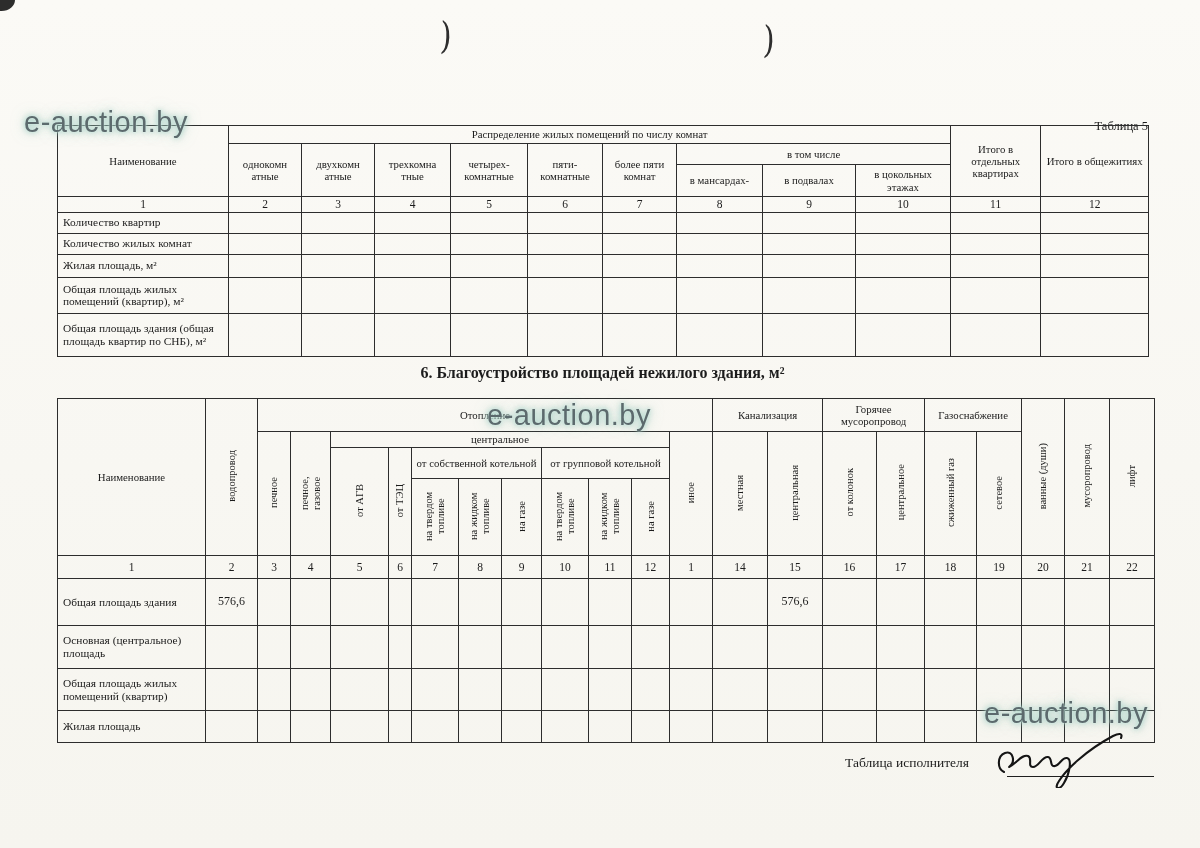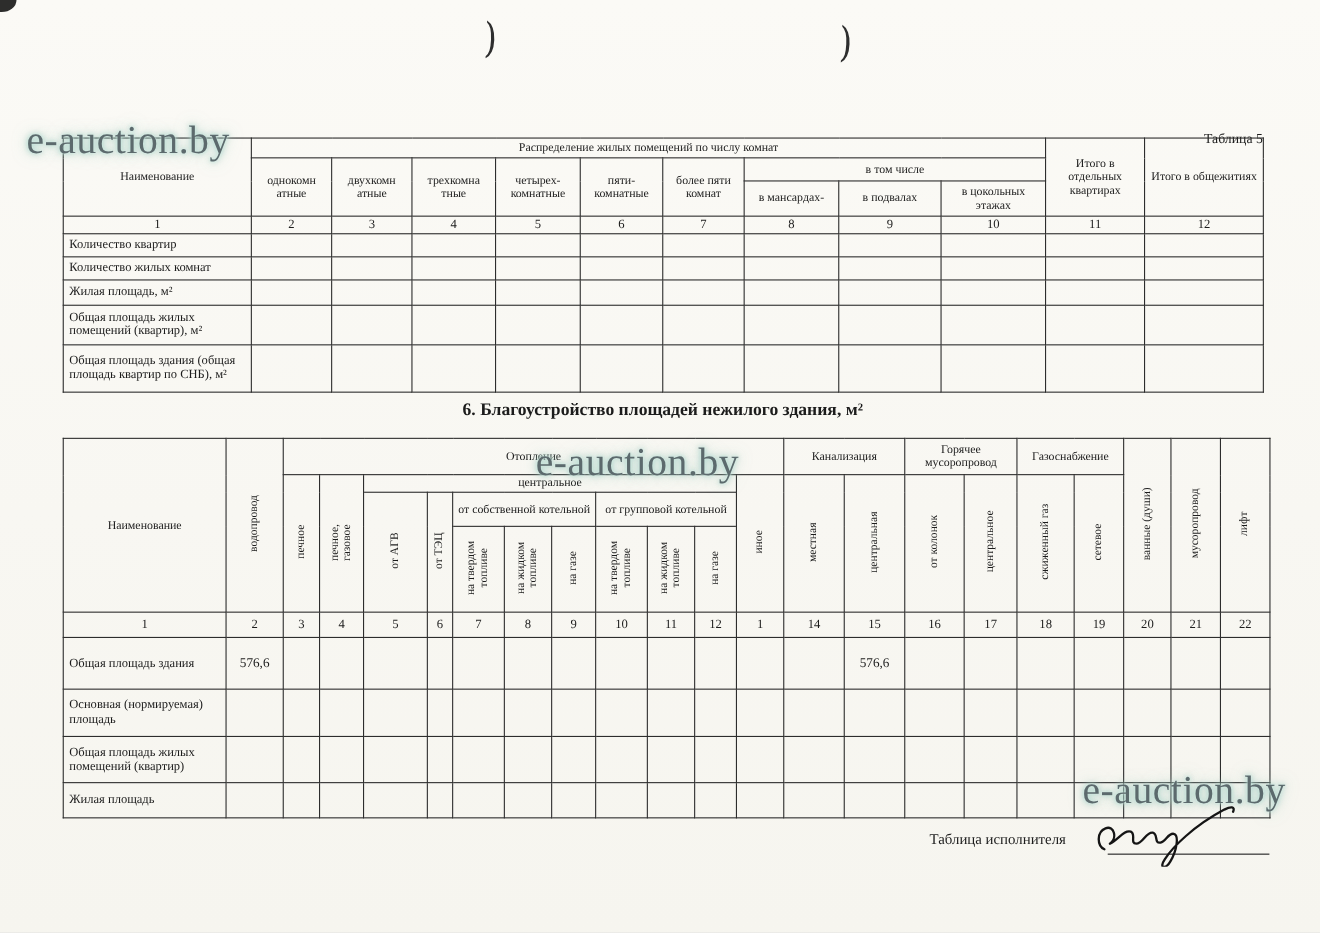--- a/index.html
+++ b/index.html
@@ -3,21 +3,21 @@
 <meta charset="utf-8">
 <style>
   html,body{margin:0;padding:0;background:#dcdcdc;}
   .page{position:relative;width:1200px;height:848px;overflow:hidden;
         background:linear-gradient(180deg,#fbfaf6 0%,#f8f7f2 55%,#f6f5ef 100%);
         font-family:"Liberation Serif", serif;color:#1c1c1c;}
   .corner-mark{position:absolute;left:0;top:0;width:15px;height:11px;background:#161616;
         border-radius:0 0 90% 0/0 0 100% 0;opacity:.9;}
   .paren{position:absolute;font-family:"DejaVu Serif", serif;font-size:30px;color:#2e2e2e;
         transform:scaleY(1.25) rotate(3deg);font-weight:400;}
-  .wm{position:absolute;font-family:Liberation Serif, serif;font-size:36px;color:#5c6a6d;z-index:7;
+  .wm{position:absolute;font-family:Liberation Sans, sans-serif;font-size:29px;color:#5c6a6d;z-index:7;
       letter-spacing:.5px;white-space:nowrap;
       text-shadow:0 0 2px rgba(214,238,231,.95),0 0 5px rgba(163,208,197,.9),
                   0 0 9px rgba(163,208,197,.75),0 0 14px rgba(163,208,197,.5);}
   .ttl{position:absolute;left:57px;width:1091px;text-align:center;font-size:16px;font-weight:bold;}
   .cap{position:absolute;text-align:right;font-size:12.5px;}
   table{border-collapse:collapse;table-layout:fixed;position:absolute;background:transparent;}
   th,td{border:1px solid #2d2d2d;font-weight:normal;font-size:10.8px;line-height:1.12;
         text-align:center;vertical-align:middle;padding:1px 2px;overflow:hidden;}
   td.lbl{text-align:left;padding:1px 3px 1px 5px;font-size:11.4px;}
   tr.nums td{font-size:11.5px;}
@@ -285,21 +285,21 @@
         <td class="val">576,6</td>
         <td></td>
           <td></td>
         <td></td>
           <td></td>
         <td></td>
           <td></td>
         <td></td>
       </tr>
       <tr style="height:43px">
-        <td class="lbl">Основная (нормируемая) площадь</td>
+        <td class="lbl">Основная (центральное) площадь</td>
         <td></td>
           <td></td>
         <td></td>
           <td></td>
         <td></td>
           <td></td>
         <td></td>
           <td></td>
         <td></td>
           <td></td>

